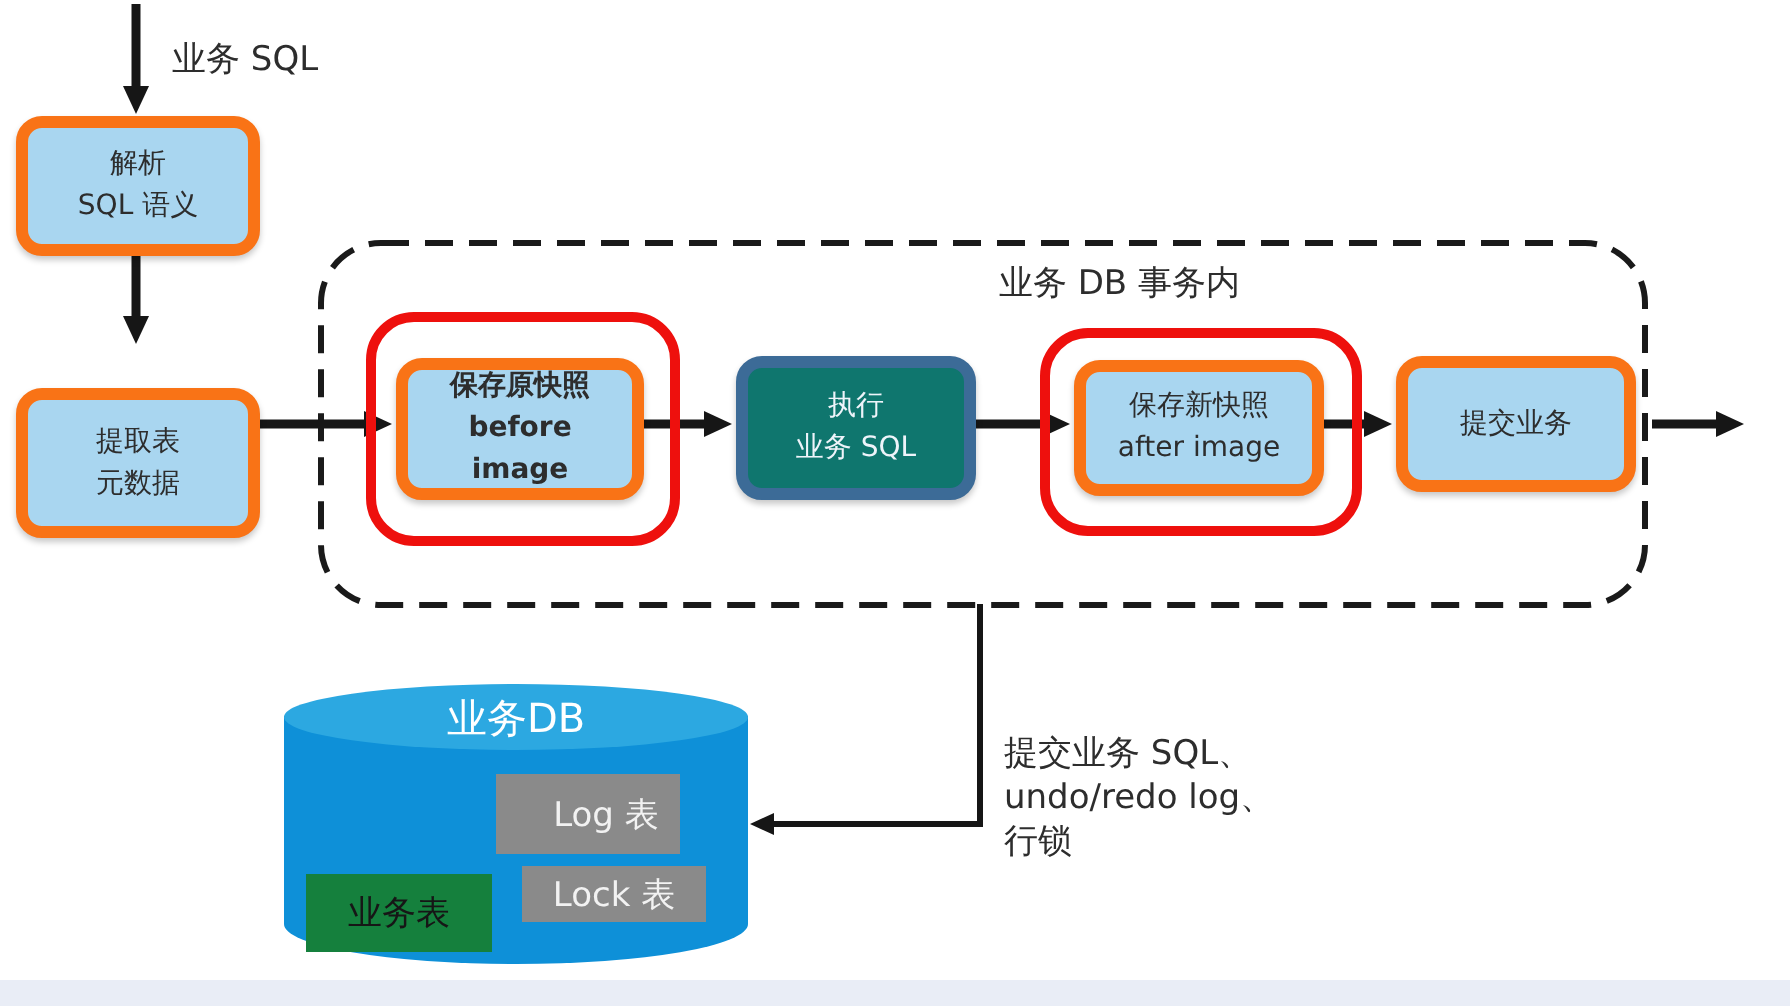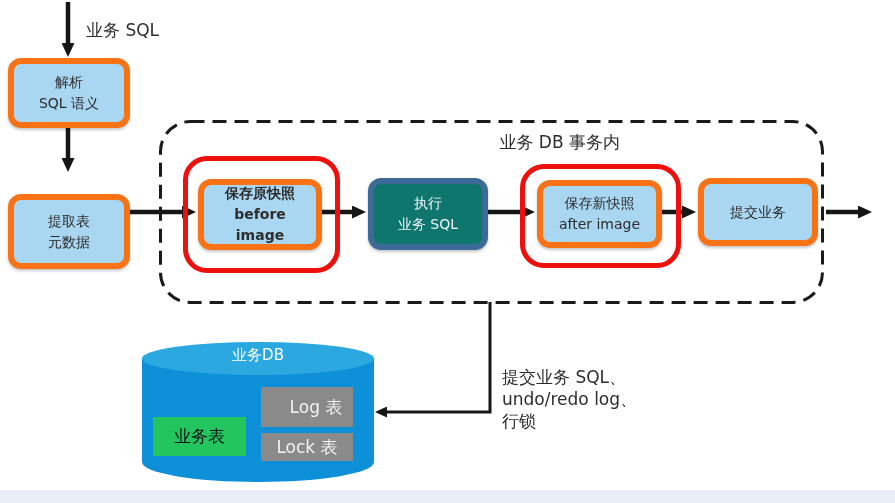--- a/index.html
+++ b/index.html
@@ -72,30 +72,30 @@
     width: 232px; height: 33px;
     border-radius: 50%;
     background: #2ca8e1;
   }
   .cyl-title {
     position: absolute;
     left: 142px; top: 346px;
     width: 232px;
     text-align: center;
     color: #ffffff;
-    font-size: 15px;
+    font-size: 20px;
   }
   .db-chip {
     position: absolute;
     display: flex;
     align-items: center;
     justify-content: center;
     font-size: 17px;
   }
-  .db-chip.white { background: #22c55e; color: #161616; }
+  .db-chip.white { background: #15803d; color: #161616; margin-top: 20px; }
   .db-chip.gray  { background: #8a8a8a; color: #f2f2f2; }
 
   .footer-strip {
     position: absolute;
     left: 0; top: 490px;
     width: 895px; height: 13px;
     background: #e9edf6;
   }
 </style>
 </head>
@@ -147,19 +147,19 @@
   <div class="node" style="left:698px; top:178px; width:120px; height:68px;">提交业务</div>
 
   <div class="float-label" style="left:502px; top:330px;margin-top:36px;">提交业务 SQL、
 undo/redo log、
 行锁</div>
 
   <div class="cyl-body"></div>
   <div class="cyl-top"></div>
   <div class="cyl-title">业务DB</div>
 
-  <div class="db-chip gray" style="left:261px; top:387px; width:92px; height:40px;padding-left:18px;">Log 表</div>
+  <div class="db-chip gray" style="left:248px; top:387px; width:92px; height:40px;padding-left:18px;">Log 表</div>
   <div class="db-chip white" style="left:153px; top:417px; width:93px; height:39px;">业务表</div>
   <div class="db-chip gray" style="left:261px; top:433px; width:92px; height:28px;">Lock 表</div>
 
   <div class="footer-strip"></div>
 
 </div>
 
 </body></html>

